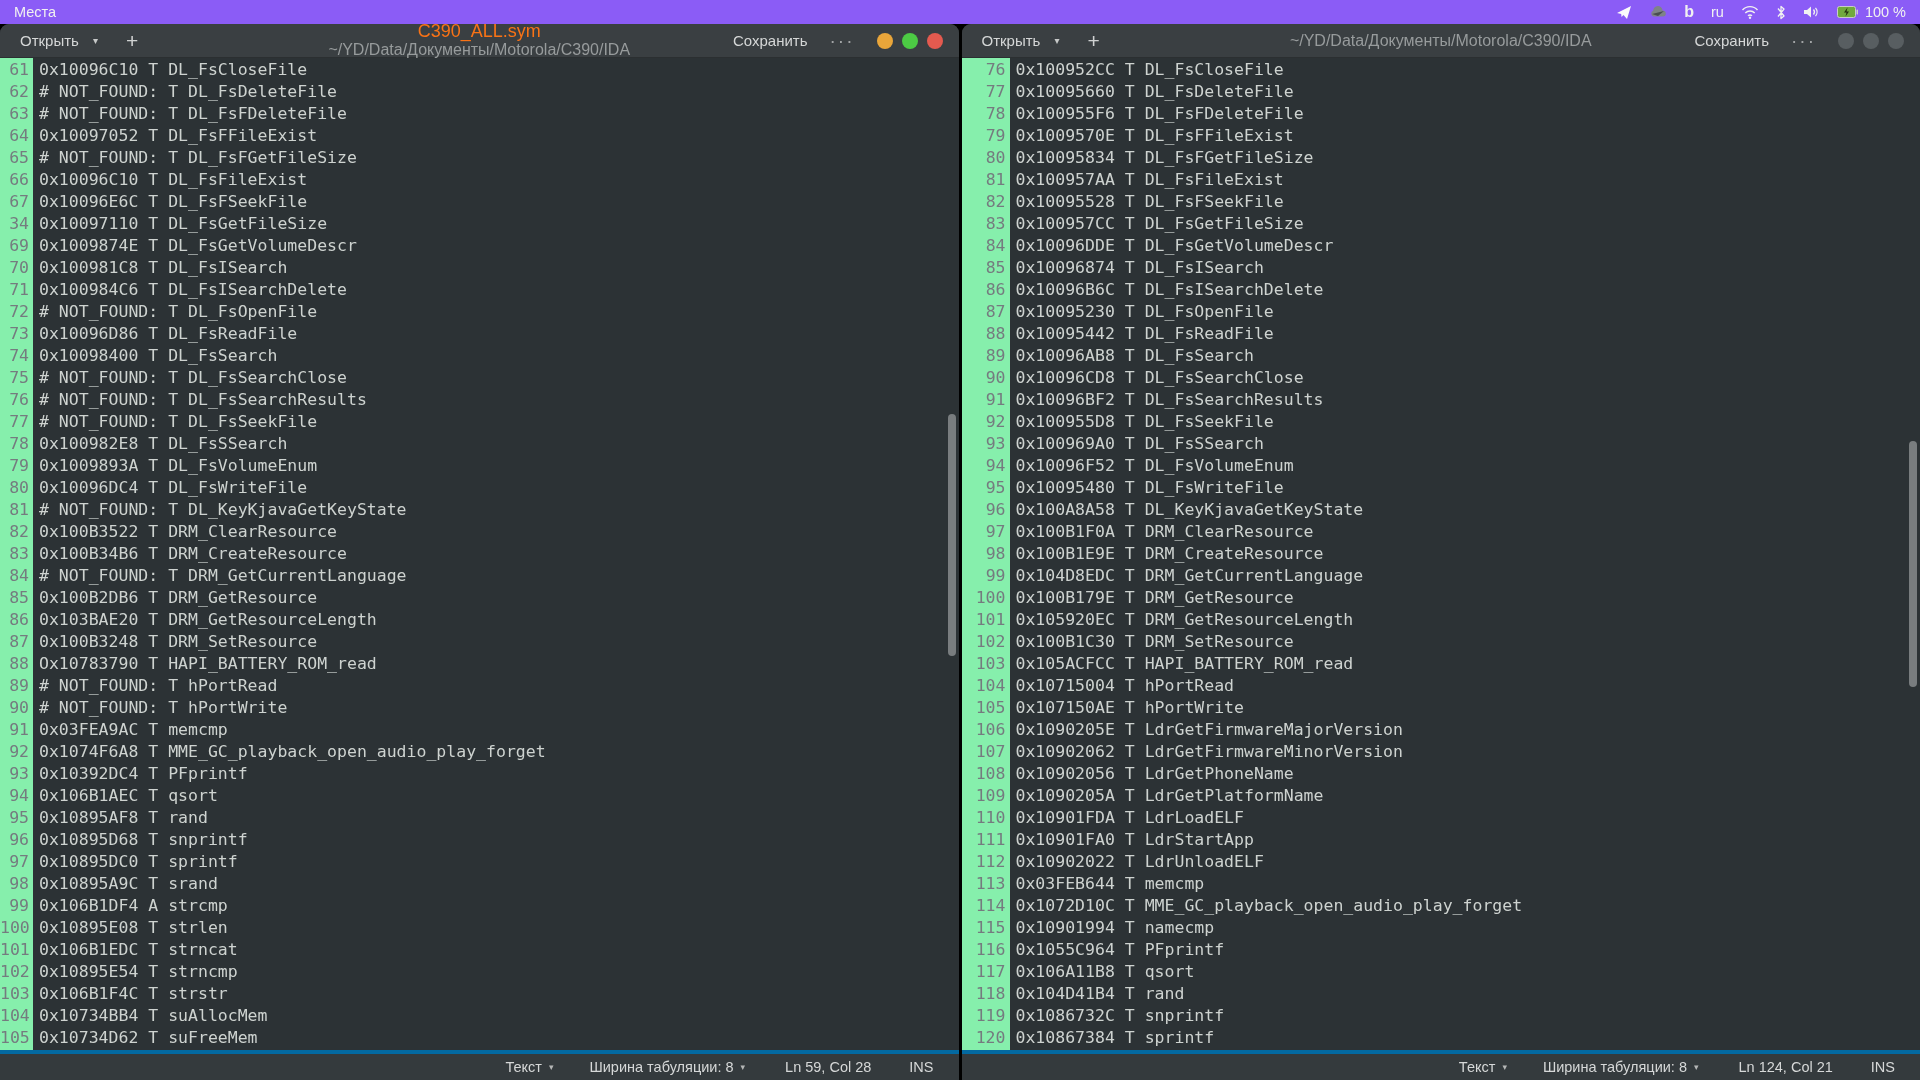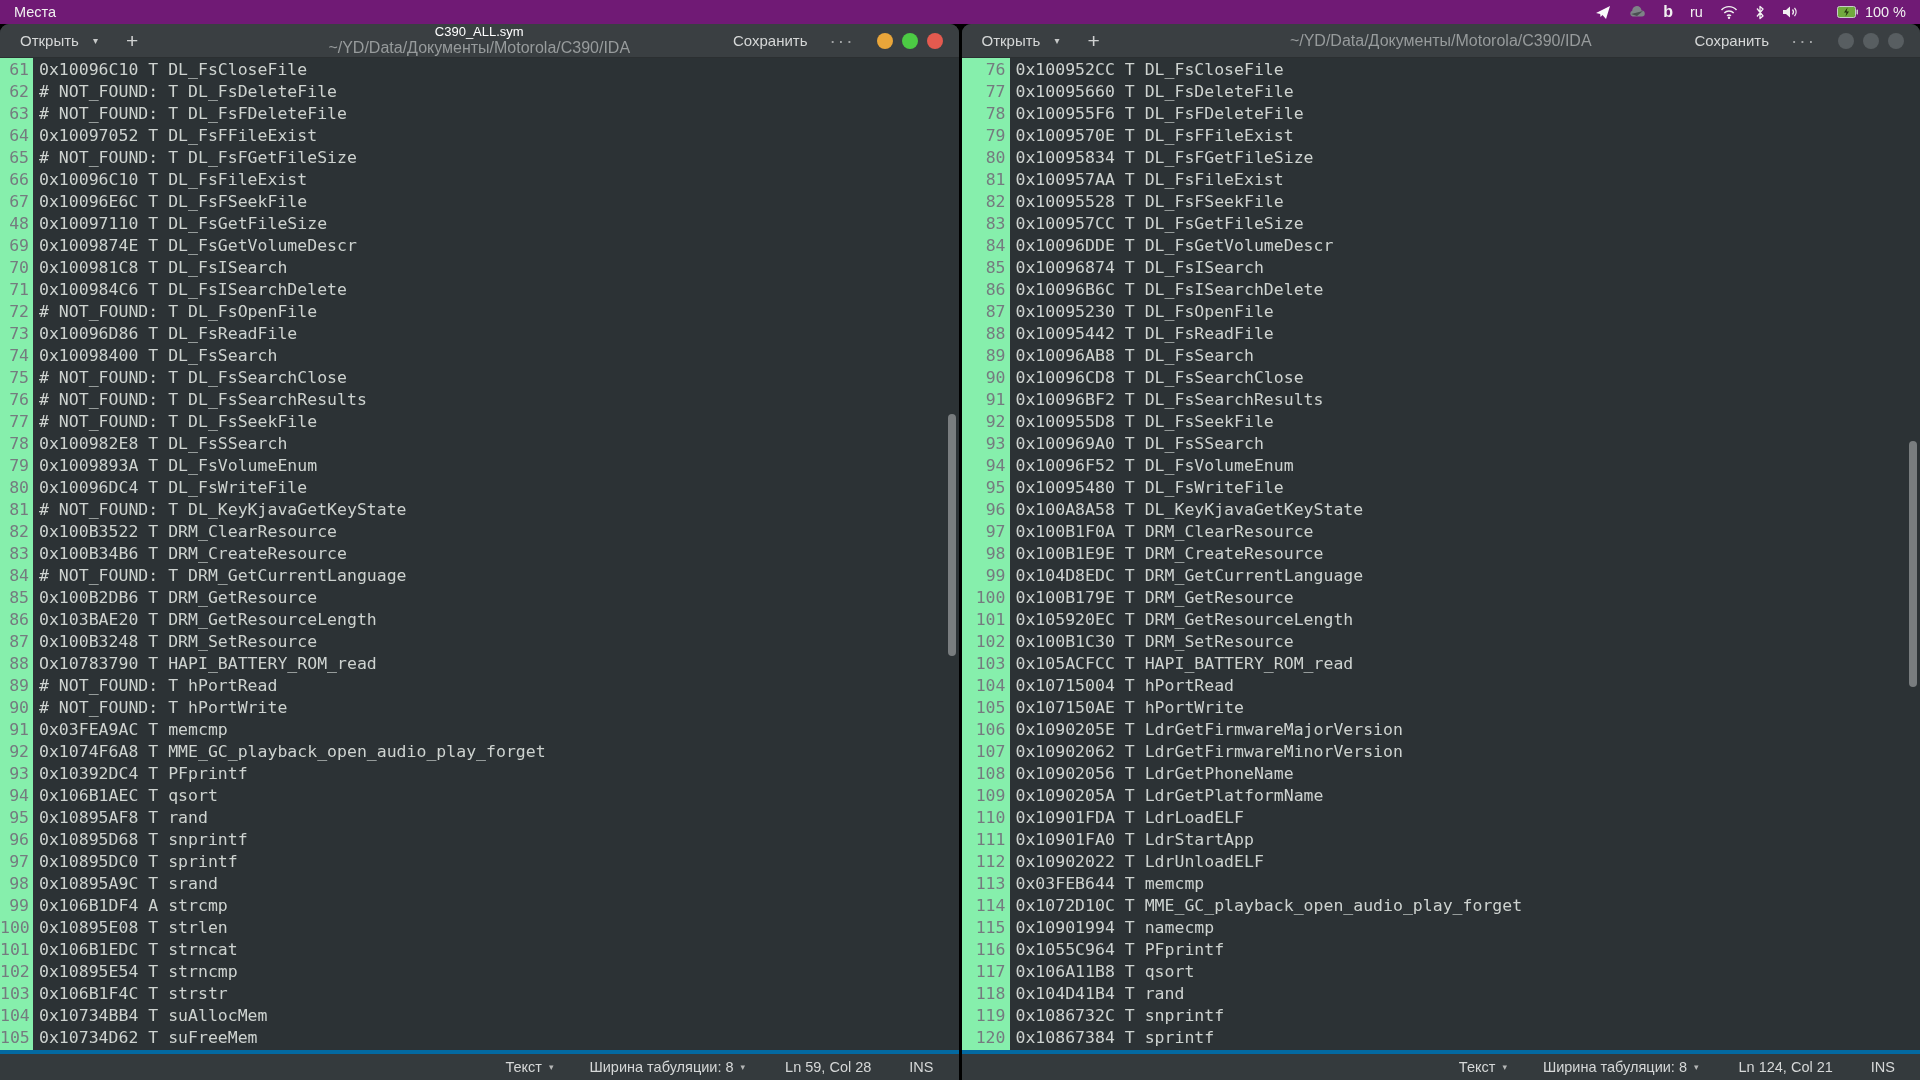--- a/index.html
+++ b/index.html
@@ -4,57 +4,57 @@
 <style>
   * { box-sizing: border-box; }
   html,body { margin:0; padding:0; }
   body {
     width:1920px; height:1080px; overflow:hidden;
     background:#000; font-family:"Liberation Sans", sans-serif;
     -webkit-font-smoothing:antialiased;
   }
   
   .topbar {
-    height:24px; background:#701a75; color:#f1f1f1;
+    height:24px; background:#8b5cf6; color:#f1f1f1;
     display:flex; align-items:center; position:relative;
     font-size:14.5px;
   }
   .tb-left { margin-left:14px; display:flex; align-items:center; }
   .tb-center {
     position:absolute; left:0; right:0; top:0; bottom:0;
     display:flex; align-items:center; justify-content:center; gap:26px;
     pointer-events:none;
   }
   .tb-center > * { pointer-events:auto; }
   .clockwrap { display:flex; align-items:center; gap:26px;flex-direction:column; }
   .weather { display:flex; align-items:center; gap:8px; }
   .tb-right { margin-left:auto; margin-right:14px; display:flex; align-items:center; gap:17px; }
   .tray-ico { display:flex; align-items:center; justify-content:center; height:24px; }
   .blet { font-weight:bold; font-size:16px; line-height:24px; }
-  .battery-group { display:flex; align-items:center; gap:7px;margin-left:21px; }
+  .battery-group { display:flex; align-items:center; gap:7px; }
 
   
   .workspace { display:flex; gap:3px; height:1056px; }
   .window {
     flex:1; display:flex; flex-direction:column;
     border-radius:9px 9px 0 0; overflow:hidden; background:#2c3235;
   }
   .header {
     height:34px; background:#3a3f42; border-bottom:1px solid #2b2f31;
     display:flex; align-items:center; position:relative; flex:0 0 auto;
     color:#d5d7d7; font-size:15px;
   }
   .hdr-left { display:flex; align-items:center; margin-left:20px; gap:6px; }
   .caret { font-size:10px; color:#c7c9c9; margin-left:8px; }
   .plus { font-size:21px; font-weight:300; color:#cfd1d1; margin-left:22px; line-height:20px; }
   .title-block {
     position:absolute; left:50%; top:50%; transform:translate(-50%,-50%);
     text-align:center; line-height:1.1; width:60%;
   }
-  .title { font-size:13px; color:#ffffff; white-space:nowrap; }
+  .title { font-size:18px; color:#f97316; white-space:nowrap; }
   .subtitle { font-size:16px; color:#979b9c; white-space:nowrap; }
   .hdr-right { margin-left:auto; display:flex; align-items:center; margin-right:16px; gap:22px; }
   .menu-dots { color:#a2a5a6; font-size:19px; letter-spacing:2px; line-height:10px; }
   .controls { display:flex; gap:9px; }
   .traffic { width:16px; height:16px; border-radius:50%; }
 
   
   .editor { flex:1; display:flex; position:relative; overflow:hidden; background:#2c3235; }
   .gutter {
     flex:0 0 auto; background:#86efac; color:#757b7f;
@@ -189,21 +189,21 @@
     </div>
     <div class="editor">
       <div class="gutter">
           <div class="ln">61</div>
           <div class="ln">62</div>
           <div class="ln">63</div>
           <div class="ln">64</div>
           <div class="ln">65</div>
           <div class="ln">66</div>
           <div class="ln">67</div>
-          <div class="ln">48</div>
+          <div class="ln">34</div>
           <div class="ln">69</div>
           <div class="ln">70</div>
           <div class="ln">71</div>
           <div class="ln">72</div>
           <div class="ln">73</div>
           <div class="ln">74</div>
           <div class="ln">75</div>
           <div class="ln">76</div>
           <div class="ln">77</div>
           <div class="ln">78</div>

